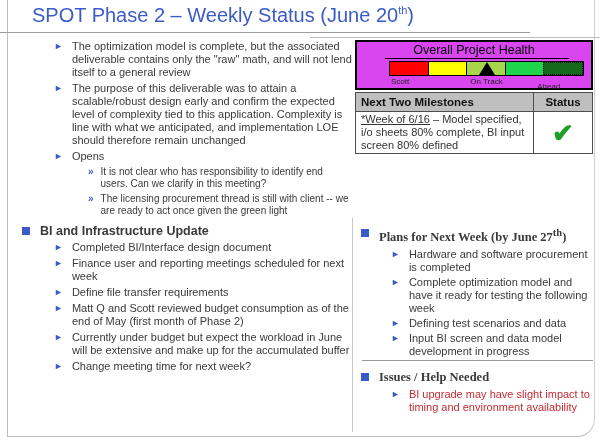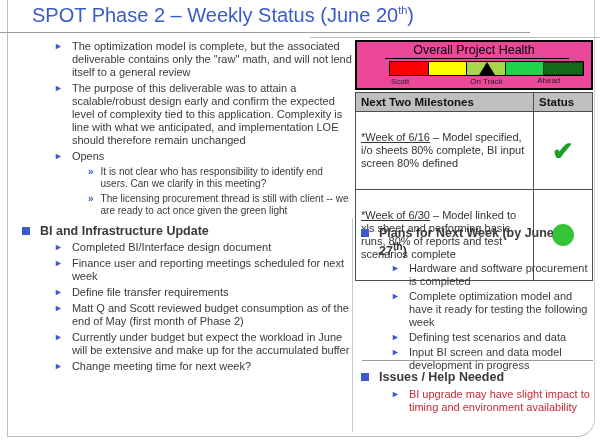--- a/index.html
+++ b/index.html
@@ -25,49 +25,49 @@
   .sq{width:8px;height:8px;margin:3px 10px 0 0;flex:none;}
   .sec-heading .h{font-size:12.5px;font-weight:bold;line-height:14px;color:#3a3a3a;}
   .l2{display:flex;margin:0 0 3px 38px;}
   .l2 .b{font-size:9px;line-height:13px;margin-right:9px;flex:none;}
   .l2 .t{font-size:11px;line-height:13px;}
   .l3{display:flex;margin:0 0 3px 72px;}
   .l3 .b{font-size:10px;line-height:12px;font-weight:bold;margin-right:7px;flex:none;}
   .l3 .t{font-size:10px;line-height:12px;}
 
   
-  .health{position:absolute;left:355px;top:40px;width:234px;border:2px solid #000;background:#ec4899;}
+  .health{position:absolute;left:355px;top:40px;width:234px;border:2px solid #000;background:#d946ef;}
   .health-title{text-align:center;font-size:12.5px;line-height:15px;color:#000;margin-top:1px;}
   .health-uline{height:1px;background:#000;margin:0 22px 0 28px;}
   .bar{position:relative;display:flex;height:15px;margin:2px 7px 0 32px;border:1px solid #000;box-sizing:border-box;}
   .seg{flex:1;}
   .seg + .seg{border-left:1px solid #000;}
   .seg.dotted{border:1px dotted #111;box-sizing:border-box;}
   .marker{position:absolute;left:50%;bottom:0;transform:translateX(-50%);
     width:0;height:0;border-left:8px solid transparent;border-right:8px solid transparent;border-bottom:13px solid #000;}
   .bar-labels{position:relative;height:11px;margin:0 7px 1px 32px;font-size:8px;color:#222;}
   .lab-danger{position:absolute;left:2px;top:1px;}
   .lab-ontrack{position:absolute;left:50%;top:1px;transform:translateX(-50%);}
-  .lab-ahead{position:absolute;left:76%;top:0;}
+  .lab-ahead{position:absolute;left:76%;top:6px;}
 
   
   .mtable{position:absolute;left:355px;top:92px;width:238px;border-collapse:collapse;background:#fff;}
   .mtable th,.mtable td{border:1px solid #4d4d4d;}
   .mtable th{background:#bfbfbf;font-size:11.5px;font-weight:bold;color:#111;text-align:left;padding:3px 5px;}
-  .mtable th.st{text-align:left;width:48px;}
-  .mtable td.tx{font-size:11px;line-height:13px;color:#333;padding:19px 5px;vertical-align:top;}
+  .mtable th.st{text-align:center;width:48px;}
+  .mtable td.tx{font-size:11px;line-height:13px;color:#333;padding:1px 5px;vertical-align:top;}
   .mtable td.st{text-align:center;vertical-align:middle;}
   .wk{text-decoration:underline;}
   .check{font-size:26px;font-weight:bold;line-height:26px;}
   .dot{width:22px;height:22px;border-radius:50%;margin:0 auto;}
 
   
   .plans{position:absolute;left:355px;top:224px;width:240px;}
   .issues{position:absolute;left:355px;top:368px;width:240px;}
-  .plans .sec-heading,.issues .sec-heading{margin:2px 16px 4px 6px;}
+  .plans .sec-heading,.issues .sec-heading{margin:2px 16px 4px 6px;font-family:Liberation Serif, serif;}
   .plans .l2,.issues .l2{margin:0 0 2px 36px;}
   .plans .l2 .t,.issues .l2 .t{font-size:11px;line-height:13px;}
   .divider{position:absolute;left:362px;top:360px;width:231px;height:1px;background:#9a9a9a;}
 </style>
 </head>
 <body>
 
 <div class="frame"></div>
 <div class="title-line"></div>
 <div class="title-line2"></div>
@@ -156,26 +156,20 @@
 <table class="mtable">
   <tbody>
       <tr>
     <th>Next Two Milestones</th>
     <th class="st">Status</th>
   </tr>
   <tr>
     <td class="tx"><span class="wk">*Week of 6/16</span><span> – Model specified, i/o sheets 80% complete, BI input screen 80% defined</span></td>
     <td class="st"><span class="check" style="color: rgb(30, 159, 38);">✔</span></td>
   </tr>
-  <tr>
-    <td class="tx"><span class="wk">*Week of 6/30</span><span> – Model linked to xls sheet and performing basic runs, 80% of reports and test scenarios complete</span></td>
-    <td class="st">
-          <div class="dot" style="background: rgb(53, 196, 55);"></div>
-        </td>
-  </tr>
 </tbody>
   </table>
 
 <div class="plans">
   <div class="sec-heading">
     <span class="sq" style="background: rgb(58, 91, 201);"></span>
     <span class="h"><span>Plans for Next Week (by June 27</span><sup>th</sup><span>)</span></span>
   </div>
   <div class="l2">
     <span class="b" style="color: rgb(58, 91, 201);">►</span>

